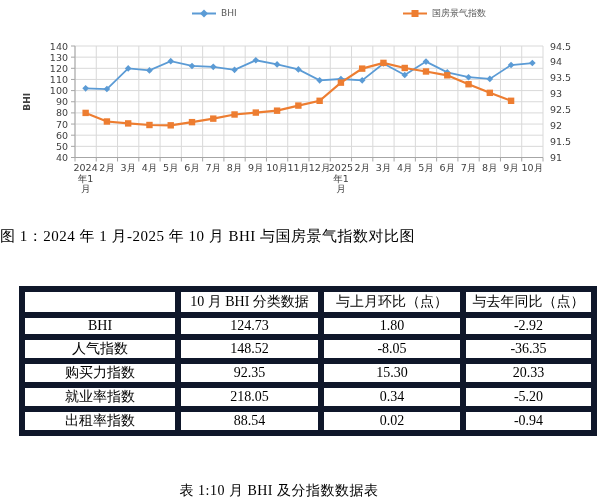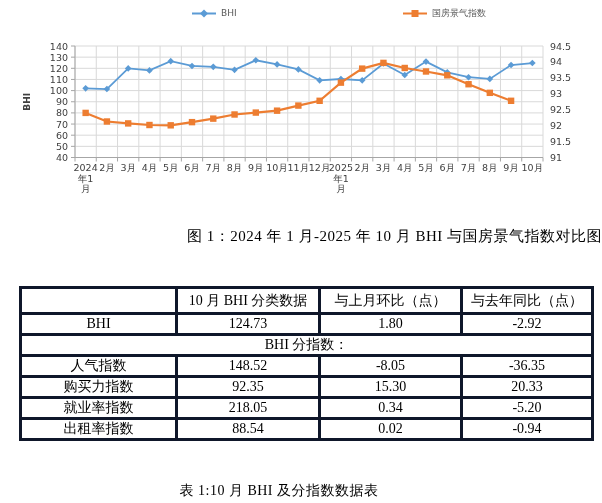--- a/index.html
+++ b/index.html
@@ -34,35 +34,35 @@
     font-size: 9.5px; fill: #404040;
   }
   .axis-title {
     font-family: "DejaVu Sans", "Liberation Sans", sans-serif;
     font-size: 9px; font-weight: bold; fill: #404040;
   }
 
   
   .fig-caption {
     position: absolute; top: 227px; left: 0; width: 602px;
-    text-align: right; font-size: 15px; letter-spacing: 0.5px;
+    text-align: left; font-size: 15px; letter-spacing: 0.5px;
   }
   .table-caption {
     position: absolute; top: 482px; left: 0; width: 558px;
     text-align: center; font-size: 14px; letter-spacing: 0.5px;
   }
 
   
   table.data-table {
     position: absolute; top: 286px; left: 19px;
     width: 572px; border-collapse: collapse;
     font-size: 14px; table-layout: fixed;
   }
   table.data-table th, table.data-table td {
-    border: 3px solid #0f172a; padding: 0 2px;
+    border: 6px solid #0f172a; padding: 0 2px;
     text-align: center; font-weight: normal;
     overflow: hidden; white-space: nowrap;
   }
   table.data-table thead tr { height: 26px; }
   table.data-table tbody tr { height: 21px; }
   td.merged-label { text-align: left; padding-left: 34px; }
   col.c0 { width: 156px; } col.c1 { width: 143px; }
   col.c2 { width: 142px; } col.c3 { width: 131px; }
 </style>
 </head>
@@ -263,23 +263,20 @@
       </tr>
     </thead>
   <tbody id="table-body">
       <tr>
         <td>BHI</td>
         <td>124.73</td>
         <td>1.80</td>
         <td>-2.92</td>
       </tr>
       <tr>
-        <td colspan="4" class="merged-label">BHI 分指数：</td>
-      </tr>
-      <tr>
         <td>人气指数</td>
         <td>148.52</td>
         <td>-8.05</td>
         <td>-36.35</td>
       </tr>
       <tr>
         <td>购买力指数</td>
         <td>92.35</td>
         <td>15.30</td>
         <td>20.33</td>

